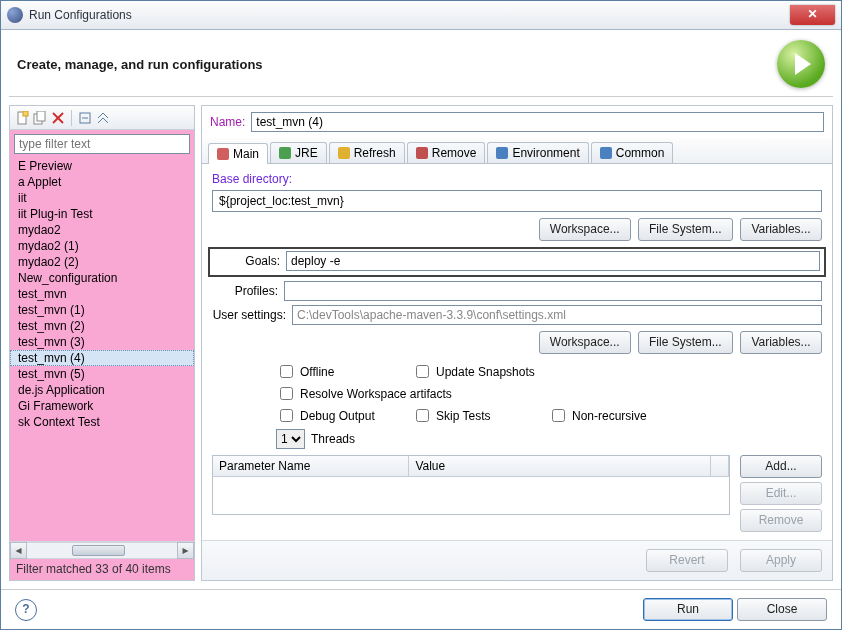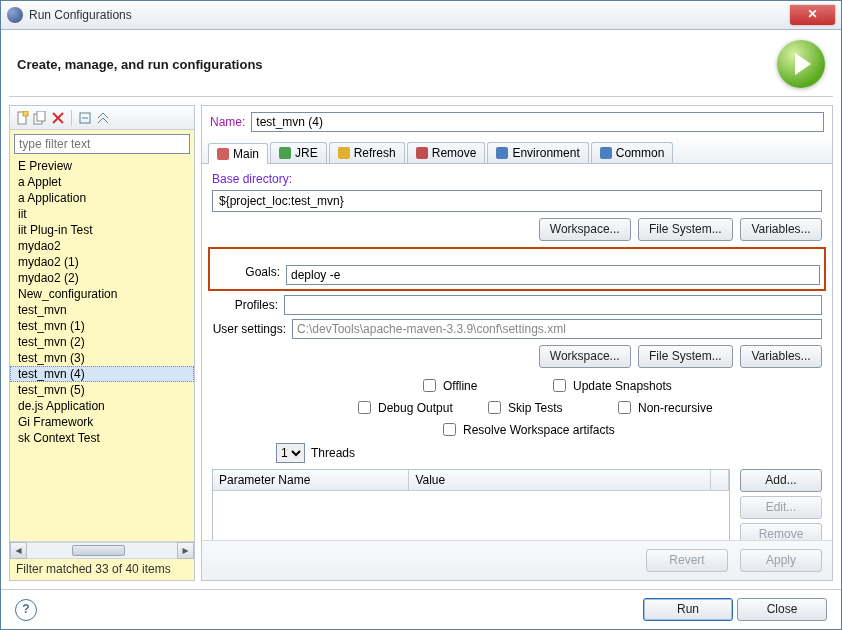--- a/index.html
+++ b/index.html
@@ -7,21 +7,21 @@
 .titlebar { height: 29px; background: linear-gradient(#fdfdfd,#e6eaf0); display: flex; align-items: center; padding: 0 6px; border-bottom: 1px solid #a8b6c5; }
 .titlebar .eclipse-icon { width: 16px; height: 16px; border-radius: 50%; background: radial-gradient(circle at 30% 30%, #8aa5d6, #3a4f80); margin-right: 6px; }
 .titlebar .title { flex: 1; color: #2a3340; }
 .titlebar .close-btn { width: 45px; height: 20px; background: linear-gradient(#e07070,#c73030); color: #fff; text-align: center; border-radius: 0 0 3px 3px; line-height: 18px; font-weight: bold; cursor: pointer; box-shadow: 0 0 2px rgba(0,0,0,.4); }
 .header { padding: 10px 16px 8px; background: #fff; display: flex; align-items: center; }
 .header h1 { margin: 0; font-size: 13px; font-weight: bold; color: #1a1a1a; flex: 1; }
 .run-badge { width: 48px; height: 48px; border-radius: 50%; background: radial-gradient(circle at 35% 30%, #d6f0a0, #5aaa20 70%); display: flex; align-items: center; justify-content: center; box-shadow: 0 1px 4px rgba(0,0,0,.3); }
 .run-badge::after { content: ""; display: block; width: 0; height: 0; border-left: 16px solid #fff; border-top: 11px solid transparent; border-bottom: 11px solid transparent; margin-left: 4px; }
 .divider { height: 1px; background: #ccc; margin: 0 8px; }
 .body { display: flex; padding: 8px; gap: 6px; height: 492px; }
-.sidebar { width: 186px; display: flex; flex-direction: column; border: 1px solid #bfc7d0; background: #fef9c3; }
+.sidebar { width: 186px; display: flex; flex-direction: column; border: 1px solid #bfc7d0; background: #f9a8d4; }
 .sidebar-toolbar { height: 24px; background: linear-gradient(#fdfdfd,#e9edf2); border-bottom: 1px solid #c8d0da; display: flex; align-items: center; padding: 0 4px; gap: 2px; }
 .tb-icon { width: 16px; height: 16px; cursor: pointer; display:inline-flex; align-items:center; justify-content:center; }
 .tb-sep { width: 1px; height: 16px; background: #c0c8d0; margin: 0 3px; }
 .filter { margin: 4px; }
 .filter input { width: 100%; height: 20px; border: 1px solid #7a8fa6; padding: 0 4px; color: #888; }
 .tree { flex: 1; overflow: hidden; padding: 0; }
 .tree-item { padding: 1px 8px; white-space: nowrap; cursor: pointer; }
 .tree-item.sel { background: #d6e5f5; border: 1px dotted #6a8fb5; padding: 0 7px; }
 .scroll-x { height: 17px; border-top: 1px solid #d0d6de; display:flex; align-items:center; }
 .scroll-x .arrow { width:17px; height:17px; background:linear-gradient(#f4f6f9,#d8dee6); border:1px solid #b5bec8; text-align:center; line-height:14px; color:#555; }
@@ -38,29 +38,29 @@
 .tab-icon { width: 12px; height: 12px; }
 .tab-body { flex: 1; padding: 6px 10px 8px; overflow: hidden; }
 .section-label { color: #6d28d9; margin: 2px 0 4px; }
 .dir-box { border: 1px solid #7a8fa6; padding: 3px 6px; color: #000000; min-height: 20px; }
 .btn-row { text-align: right; margin: 6px 0; }
 .btn { display: inline-block; min-width: 82px; height: 23px; line-height: 21px; text-align: center; background: linear-gradient(#fafbfc,#e3e7ec); border: 1px solid #8a98a8; border-radius: 3px; color: #222; cursor: pointer; padding: 0 10px; margin-left: 4px; }
 .btn[disabled] { color: #9aa2ac; cursor: default; border-color:#c0c6cd; }
 .form-row { display: flex; align-items: center; margin: 4px 0; }
 .form-row .lbl { width: 72px; text-align: right; padding-right: 6px; }
 .form-row input { flex: 1; height: 20px; border: 1px solid #7a8fa6; padding: 0 4px; }
-.goals-wrap { border: 2px solid #c2410c; padding: 16px 4px 4px; margin-left: -4px; margin-right: -4px; display:flex; }
+.goals-wrap { border: 2px solid #404040; padding: 2px 4px 4px; margin-left: -4px; margin-right: -4px; display:flex; align-items:center;}
 .checks { margin: 8px 0 4px; }
-.ck-row { display: flex; align-items: center; margin: 3px 0 3px 64px; justify-content: center; }
+.ck-row { display: flex; align-items: center; gap: 6px; margin: 3px 0 3px 64px; }
 .ck { display: flex; align-items: center; gap: 4px; min-width: 130px; }
 .ck input { width: 13px; height: 13px; }
 .threads-row { display: flex; align-items: center; gap: 6px; margin: 4px 0 4px 64px; }
 .threads-row select { height: 20px; border:1px solid #7a8fa6;}
 .param-area { display: flex; gap: 6px; margin-top: 6px; }
-.param-table-wrap { flex: 1; border: 1px solid #b8c2cd; height: 80px; overflow:hidden; }
+.param-table-wrap { flex: 1; border: 1px solid #b8c2cd; height: 60px; overflow:hidden; }
 .param-table { width: 100%; border-collapse: collapse; }
 .param-table th { text-align: left; font-weight: normal; background: linear-gradient(#fafbfd,#e9edf2); border-bottom: 1px solid #c6cdd6; border-right: 1px solid #c6cdd6; padding: 2px 6px; height:20px;}
 .param-btns { display: flex; flex-direction: column; gap: 4px; }
 .footer-panel { display:flex; justify-content:flex-end; gap:8px; padding:8px 10px; border-top:1px solid #d6dbe1; background:linear-gradient(#f8f9fb,#eef1f5);}
 .bottom-bar { display:flex; align-items:center; padding:8px 14px; border-top:1px solid #ccc; }
 .help-icon { width:22px; height:22px; border-radius:50%; border:1.5px solid #4a6fa0; color:#4a6fa0; text-align:center; line-height:19px; font-weight:bold; cursor:pointer;}
 .bottom-bar .spacer { flex:1; }
 .bottom-bar .btn.primary { border-color:#2f6db5; box-shadow: 0 0 0 1px #9ec1e8 inset; }
 svg { display:block; }
 </style>
@@ -113,21 +113,20 @@
             <polyline points="1,11 6,6 11,11" fill="none" stroke="#5a7fa0"></polyline>
           </svg>
         </span>
     </div>
     <div class="filter">
       <input type="text" placeholder="type filter text" style="">
     </div>
     <div class="tree" id="tree">
         <div class="tree-item">E Preview</div>
         <div class="tree-item">a Applet</div>
-        <div class="tree-item">a Application</div>
         <div class="tree-item">iit</div>
         <div class="tree-item">iit Plug-in Test</div>
         <div class="tree-item">mydao2</div>
         <div class="tree-item">mydao2 (1)</div>
         <div class="tree-item">mydao2 (2)</div>
         <div class="tree-item">New_configuration</div>
         <div class="tree-item">test_mvn</div>
         <div class="tree-item">test_mvn (1)</div>
         <div class="tree-item">test_mvn (2)</div>
         <div class="tree-item">test_mvn (3)</div>
@@ -213,37 +212,37 @@
           <label class="ck">
               <input type="checkbox" style="">
               <span>Offline</span>
             </label>
           <label class="ck">
               <input type="checkbox" style="">
               <span>Update Snapshots</span>
             </label>
         </div>
         <div class="ck-row">
+          <label class="ck" style="min-width:220px">
+              <input type="checkbox" style="">
+              <span>Resolve Workspace artifacts</span>
+            </label>
+        </div>
+        <div class="ck-row">
           <label class="ck">
               <input type="checkbox" style="">
               <span>Debug Output</span>
             </label>
           <label class="ck">
               <input type="checkbox" style="">
               <span>Skip Tests</span>
             </label>
           <label class="ck">
               <input type="checkbox" style="">
               <span>Non-recursive</span>
-            </label>
-        </div>
-        <div class="ck-row">
-          <label class="ck" style="min-width:220px">
-              <input type="checkbox" style="">
-              <span>Resolve Workspace artifacts</span>
             </label>
         </div>
         <div class="threads-row">
           <select><option>1</option></select>
           <span>Threads</span>
         </div>
       </div>
 
       <div class="param-area">
         <div class="param-table-wrap">

